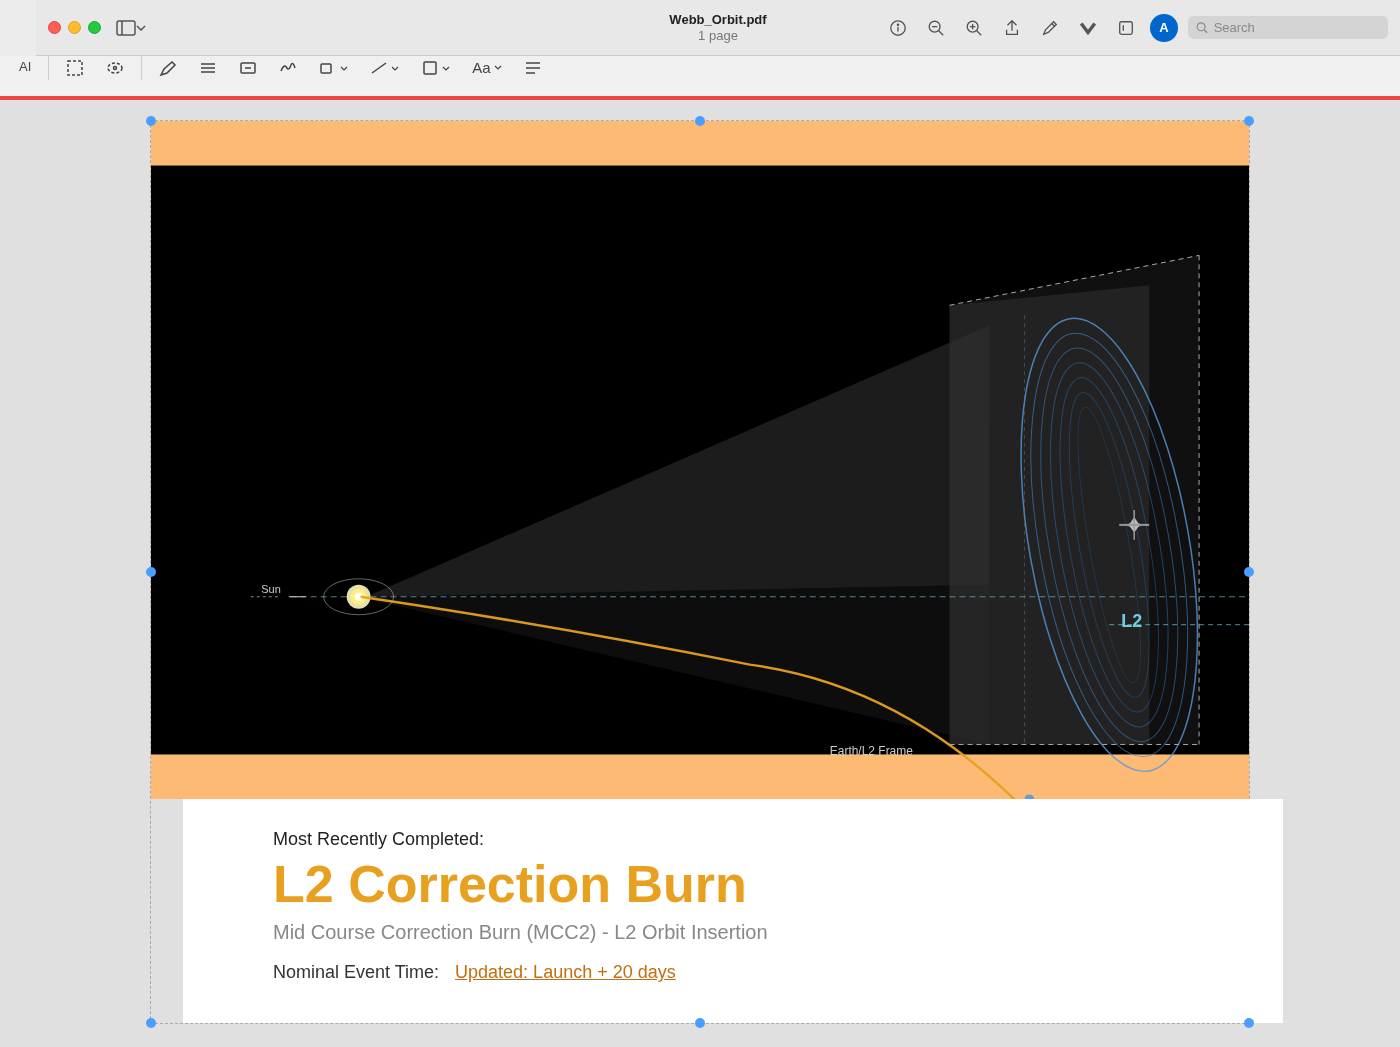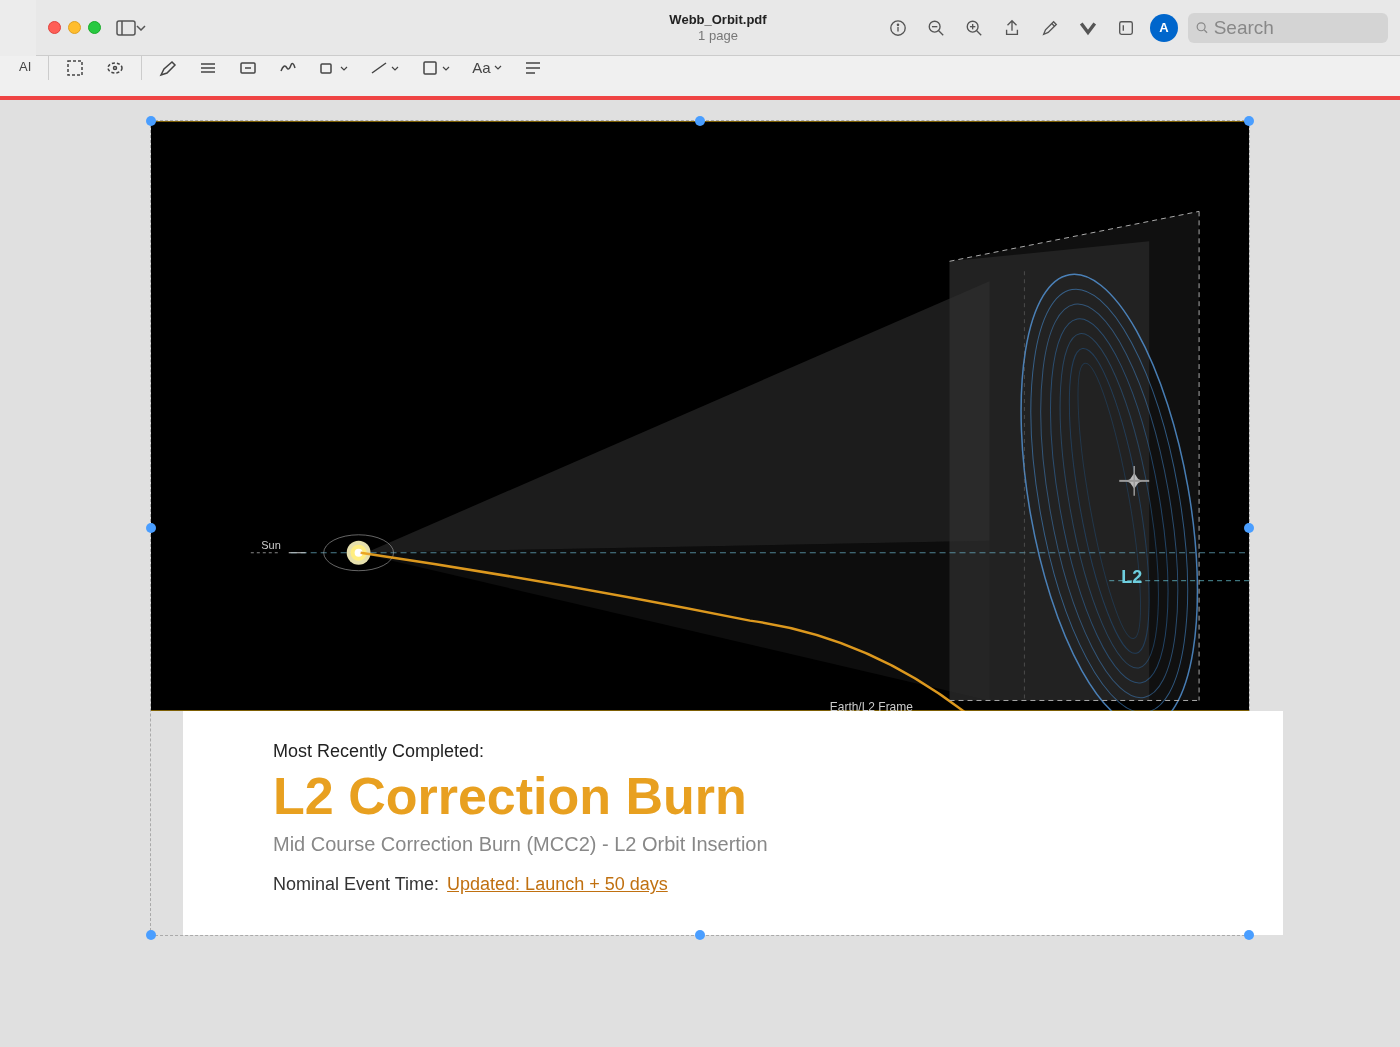--- a/index.html
+++ b/index.html
@@ -107,21 +107,21 @@
       background: #d4d4d4;
       border-radius: 6px;
       padding: 4px 8px;
       gap: 5px;
       width: 200px;
     }
     .search-bar input {
       background: none;
       border: none;
       outline: none;
-      font-size: 19px;
+      font-size: 13px;
       color: #b91c1c;
       width: 100%;
     }
     .search-bar input::placeholder { color: #888; }
 
     
     .annotation-toolbar {
       height: 44px;
       background: #f0f0f0;
       border-bottom: 4px solid #ef4444;
@@ -190,22 +190,22 @@
     .handle.tr { top: -5px; right: -5px; }
     .handle.ml { top: calc(50% - 5px); left: -5px; }
     .handle.mr { top: calc(50% - 5px); right: -5px; }
     .handle.bl { bottom: -5px; left: -5px; }
     .handle.bc { bottom: -5px; left: calc(50% - 5px); }
     .handle.br { bottom: -5px; right: -5px; }
 
     
     .space-image {
       width: 100%;
-      height: 590px;
-      background: #eab308;
+      height: 678px;
+      background: #fdba74;
       position: relative;
       overflow: hidden;
     }
 
     
     .orbit-svg {
       width: 100%;
       height: 100%;
       position: absolute;
       top: 0; left: 0;
@@ -235,21 +235,21 @@
     .burn-subtitle {
       font-size: 20px;
       color: #888;
       margin-bottom: 18px;
     }
     .nominal-row {
       font-size: 18px;
       color: #333;
       display: flex;
       align-items: center;
-      gap: 8px;
+      gap: 16px;
     }
     .nominal-link {
       color: #c07010;
       text-decoration: underline;
       font-size: 18px;
     }
   </style>
 </head>
 <body>
 
@@ -485,17 +485,17 @@
         <text x="680" y="591" fill="#ccc" font-size="12">Earth/L2 Frame</text>
       </svg>
     </div>
 
     <div class="doc-text">
       <p class="most-recently">Most Recently Completed:</p>
       <h1 class="burn-title">L2 Correction Burn</h1>
       <p class="burn-subtitle">Mid Course Correction Burn (MCC2) - L2 Orbit Insertion</p>
       <div class="nominal-row">
         <span>Nominal Event Time:</span>
-        <a class="nominal-link" href="#">Updated: Launch + 50 days</a>
+        <a class="nominal-link" href="#">Updated: Launch + 20 days</a>
       </div>
     </div>
   </div>
 </div>
 
 </body></html>

